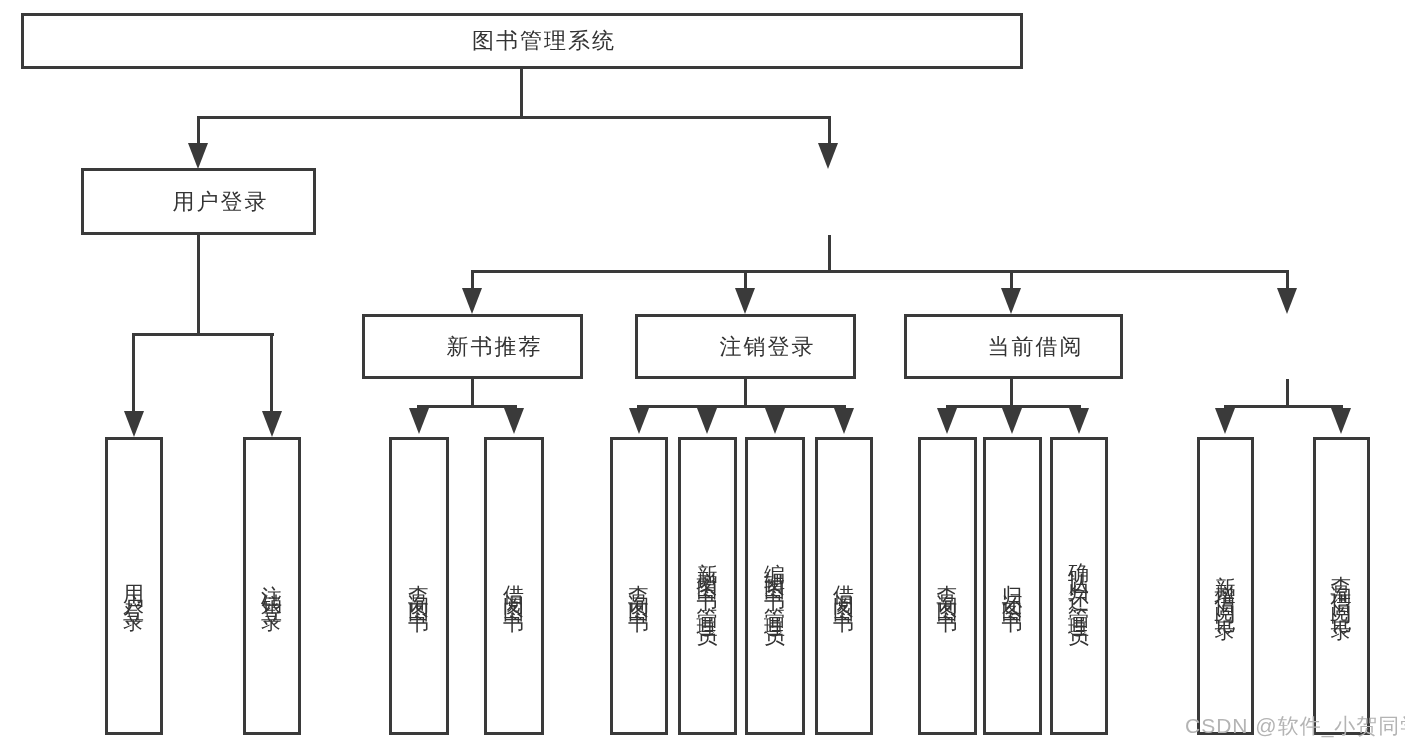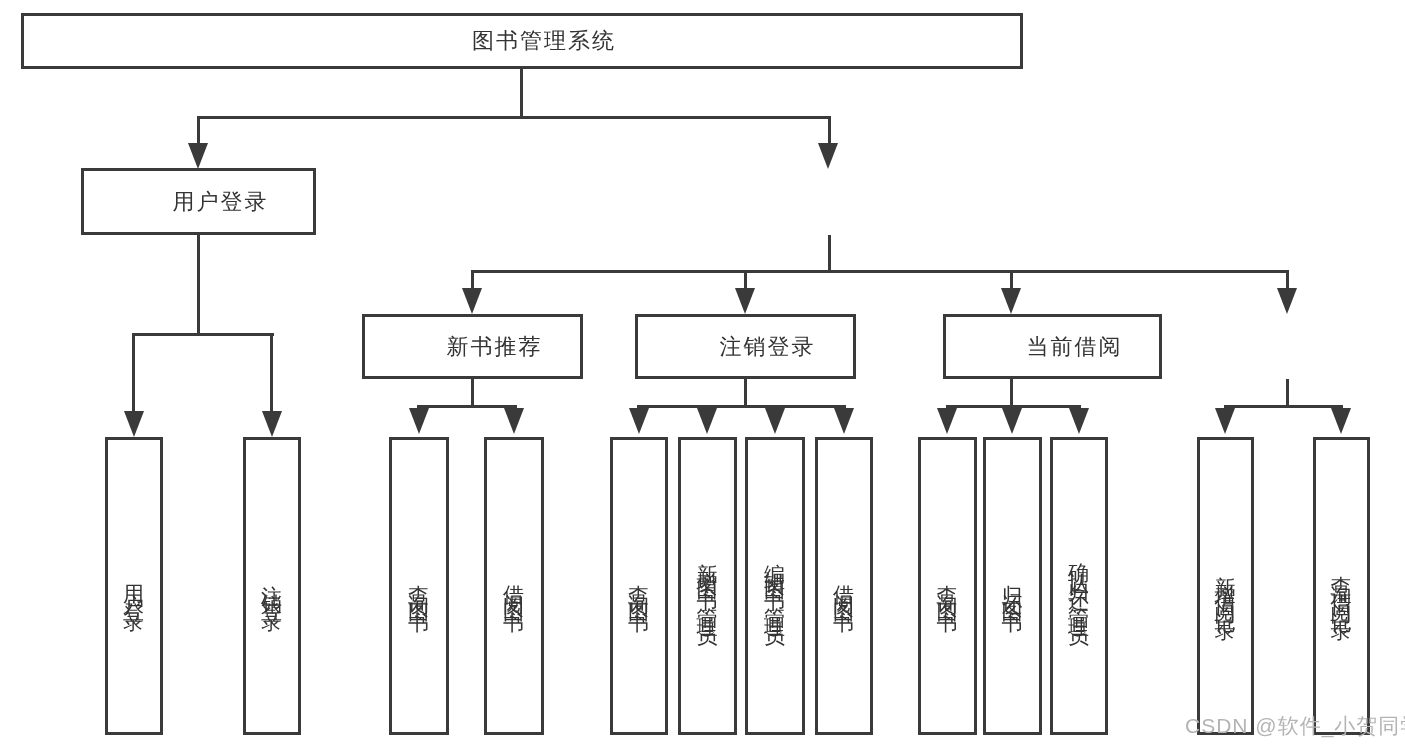--- a/index.html
+++ b/index.html
@@ -105,21 +105,21 @@
   <div class="arrow" style="left:735px; top:288px;"></div>
   <div class="arrow" style="left:1001px; top:288px;"></div>
   <div class="arrow" style="left:1277px; top:288px;"></div>
 
   <div class="box" style="left:362px; top:314px; width:221px; height:65px;">
     <span>新书推荐</span>
   </div>
   <div class="box" style="left:635px; top:314px; width:221px; height:65px;">
     <span>注销登录</span>
   </div>
-  <div class="box" style="left:943px; top:314px; width:219px; height:65px;">
+  <div class="box" style="left:904px; top:314px; width:219px; height:65px;">
     <span>当前借阅</span>
   </div>
 
   <div class="vline" style="left:471px; top:379px; height:28px;"></div>
   <div class="hline" style="left:417px; top:405px; width:100px;"></div>
   <div class="arrow" style="left:409px; top:408px;"></div>
   <div class="arrow" style="left:504px; top:408px;"></div>
 
   <div class="vline" style="left:744px; top:379px; height:28px;"></div>
   <div class="hline" style="left:637px; top:405px; width:209px;"></div>

